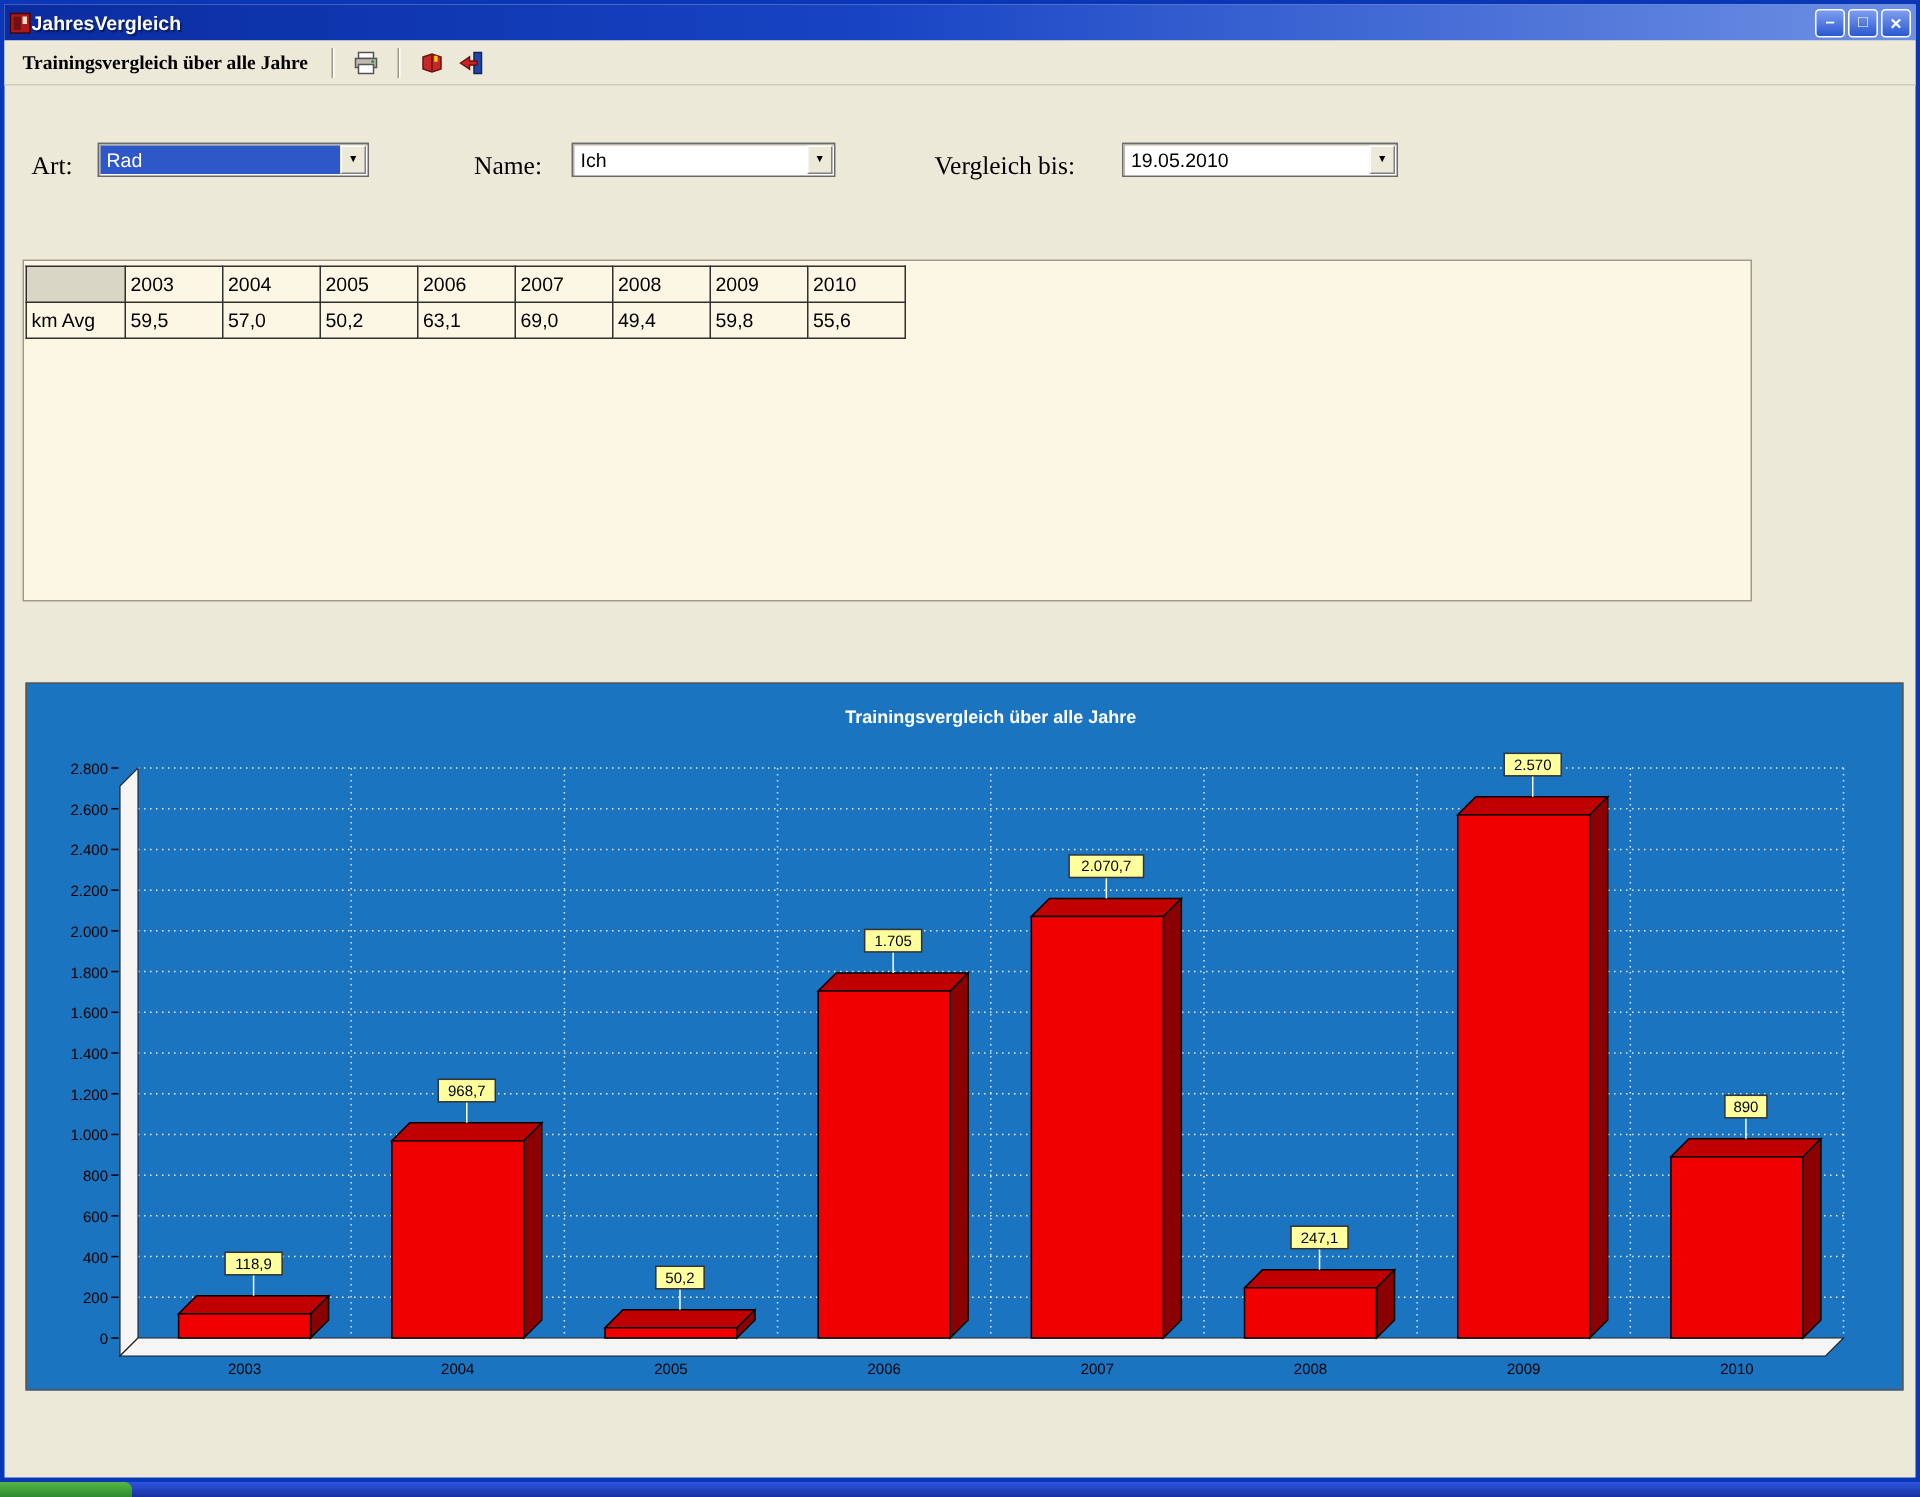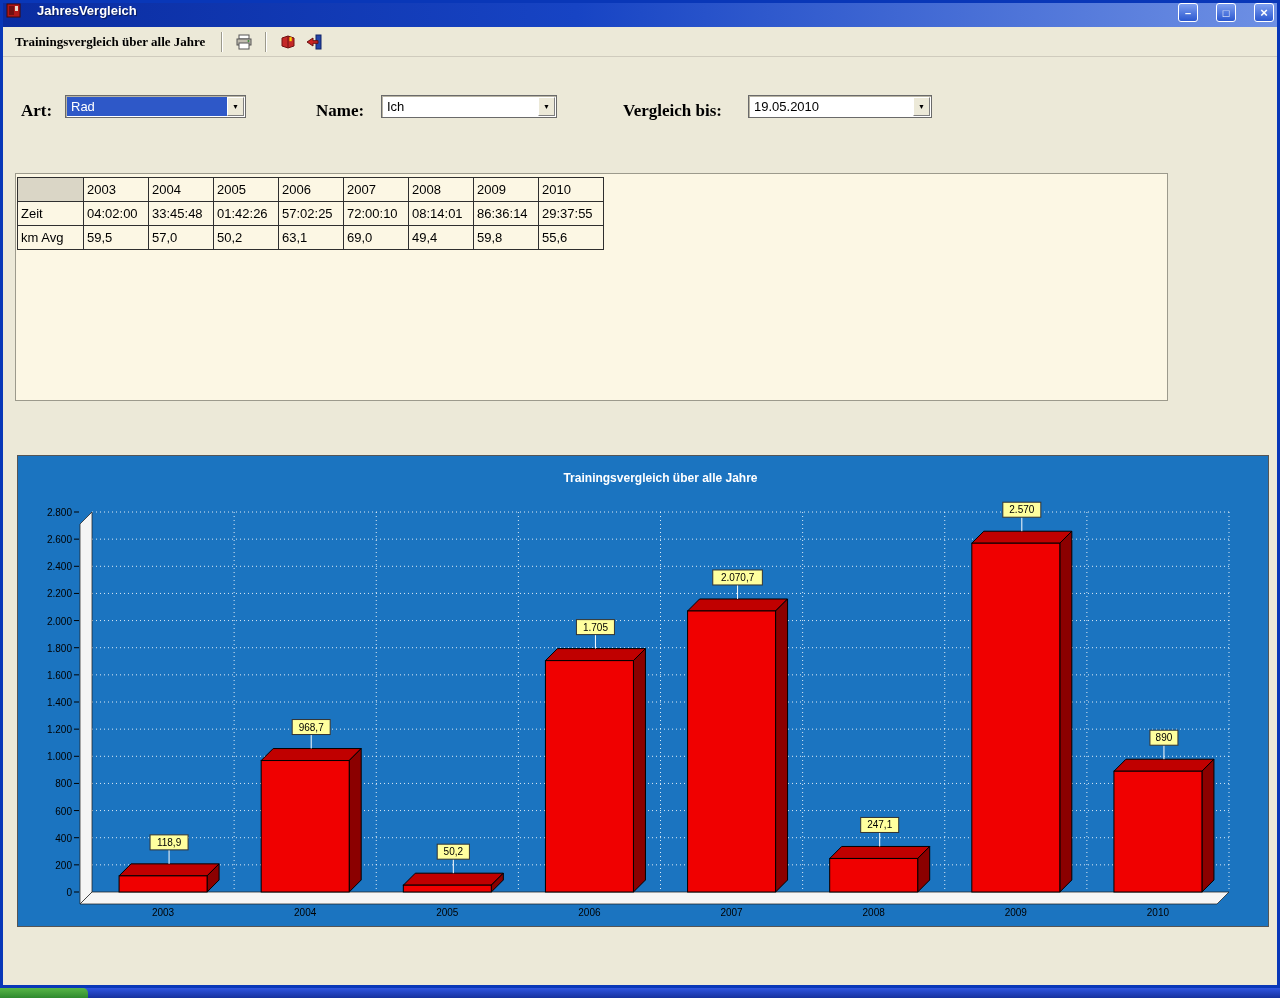--- a/index.html
+++ b/index.html
@@ -4,37 +4,37 @@
 <style>
   *{margin:0;padding:0;box-sizing:border-box}
   html,body{width:1280px;height:998px}
   body{position:relative;background:#ECE9D8;font-family:"Liberation Sans",sans-serif;overflow:hidden}
 
   .window{position:absolute;inset:0 0 10px 0;border:3px solid #0937B8;background:#ECE9D8}
 
   
   .titlebar{position:absolute;top:0;left:0;right:0;height:24px;
     background:linear-gradient(90deg,#0A2CA0 0%,#1744C4 45%,#6E90E4 100%);
-    display:flex;padding:0 3px;gap:16px}
+    display:flex;align-items:center;padding:0 3px;gap:0}
   .titlebar .title{color:#fff;font-weight:bold;font-size:13px;flex:1;
     text-shadow:1px 1px 1px rgba(0,0,0,.5)}
   .tb-btn{width:20px;height:19px;border:1px solid #fff;border-radius:3px;
     background:linear-gradient(#7E9FF0,#2B58D0);color:#fff;font-size:11px;font-weight:bold;
     display:flex;align-items:center;justify-content:center;margin-left:2px;cursor:default}
   .tb-btn.close{font-size:13px}
 
   
   .toolbar{position:absolute;top:24px;left:0;right:0;height:30px;display:flex;align-items:center;
     padding:0 4px;background:#ECE9D8;border-bottom:1px solid #CFCBBD}
   .toolbar .tb-label{font-family:"Liberation Serif",serif;font-weight:bold;font-size:13px;padding:0 8px}
   .tb-sep{width:0;height:20px;border-left:1px solid #9C9A8C;border-right:1px solid #fff;margin:0 8px}
   .tb-icon{width:26px;height:24px;display:flex;align-items:center;justify-content:center}
 
   
-  .form-label{position:absolute;font-family:"Liberation Serif",serif;font-weight:bold;font-size:17px;color:#000}
+  .form-label{position:absolute;font-family:"Liberation Serif",serif;font-weight:normal;font-size:17px;color:#000}
   .combo{position:absolute;height:23px;background:#fff;border:1px solid #6A6A6A;
     box-shadow:inset 1px 1px 0 #B8B4A4}
   .combo .value{position:absolute;inset:1px 18px 1px 1px;padding:1px 4px;font-size:13px;line-height:18px;
     white-space:nowrap;overflow:hidden;color:#000}
   .combo.selected .value{background:#2E58C8;color:#fff}
   .combo .btn{position:absolute;top:1px;right:1px;bottom:1px;width:17px;background:#ECE9D8;
     border:1px solid;border-color:#fff #808080 #808080 #fff;
     display:flex;align-items:center;justify-content:center;font-size:7px;color:#000}
 
   
@@ -128,31 +128,20 @@
             <th>2004</th>
             <th>2005</th>
             <th>2006</th>
             <th>2007</th>
             <th>2008</th>
             <th>2009</th>
             <th>2010</th>
           </tr>
         </thead>
       <tbody>
-          <tr>
-            <td class="rowhead">Zeit</td>
-            <td>04:02:00</td>
-            <td>33:45:48</td>
-            <td>01:42:26</td>
-            <td>57:02:25</td>
-            <td>72:00:10</td>
-            <td>08:14:01</td>
-            <td>86:36:14</td>
-            <td>29:37:55</td>
-          </tr>
           <tr>
             <td class="rowhead">km Avg</td>
             <td>59,5</td>
             <td>57,0</td>
             <td>50,2</td>
             <td>63,1</td>
             <td>69,0</td>
             <td>49,4</td>
             <td>59,8</td>
             <td>55,6</td>

